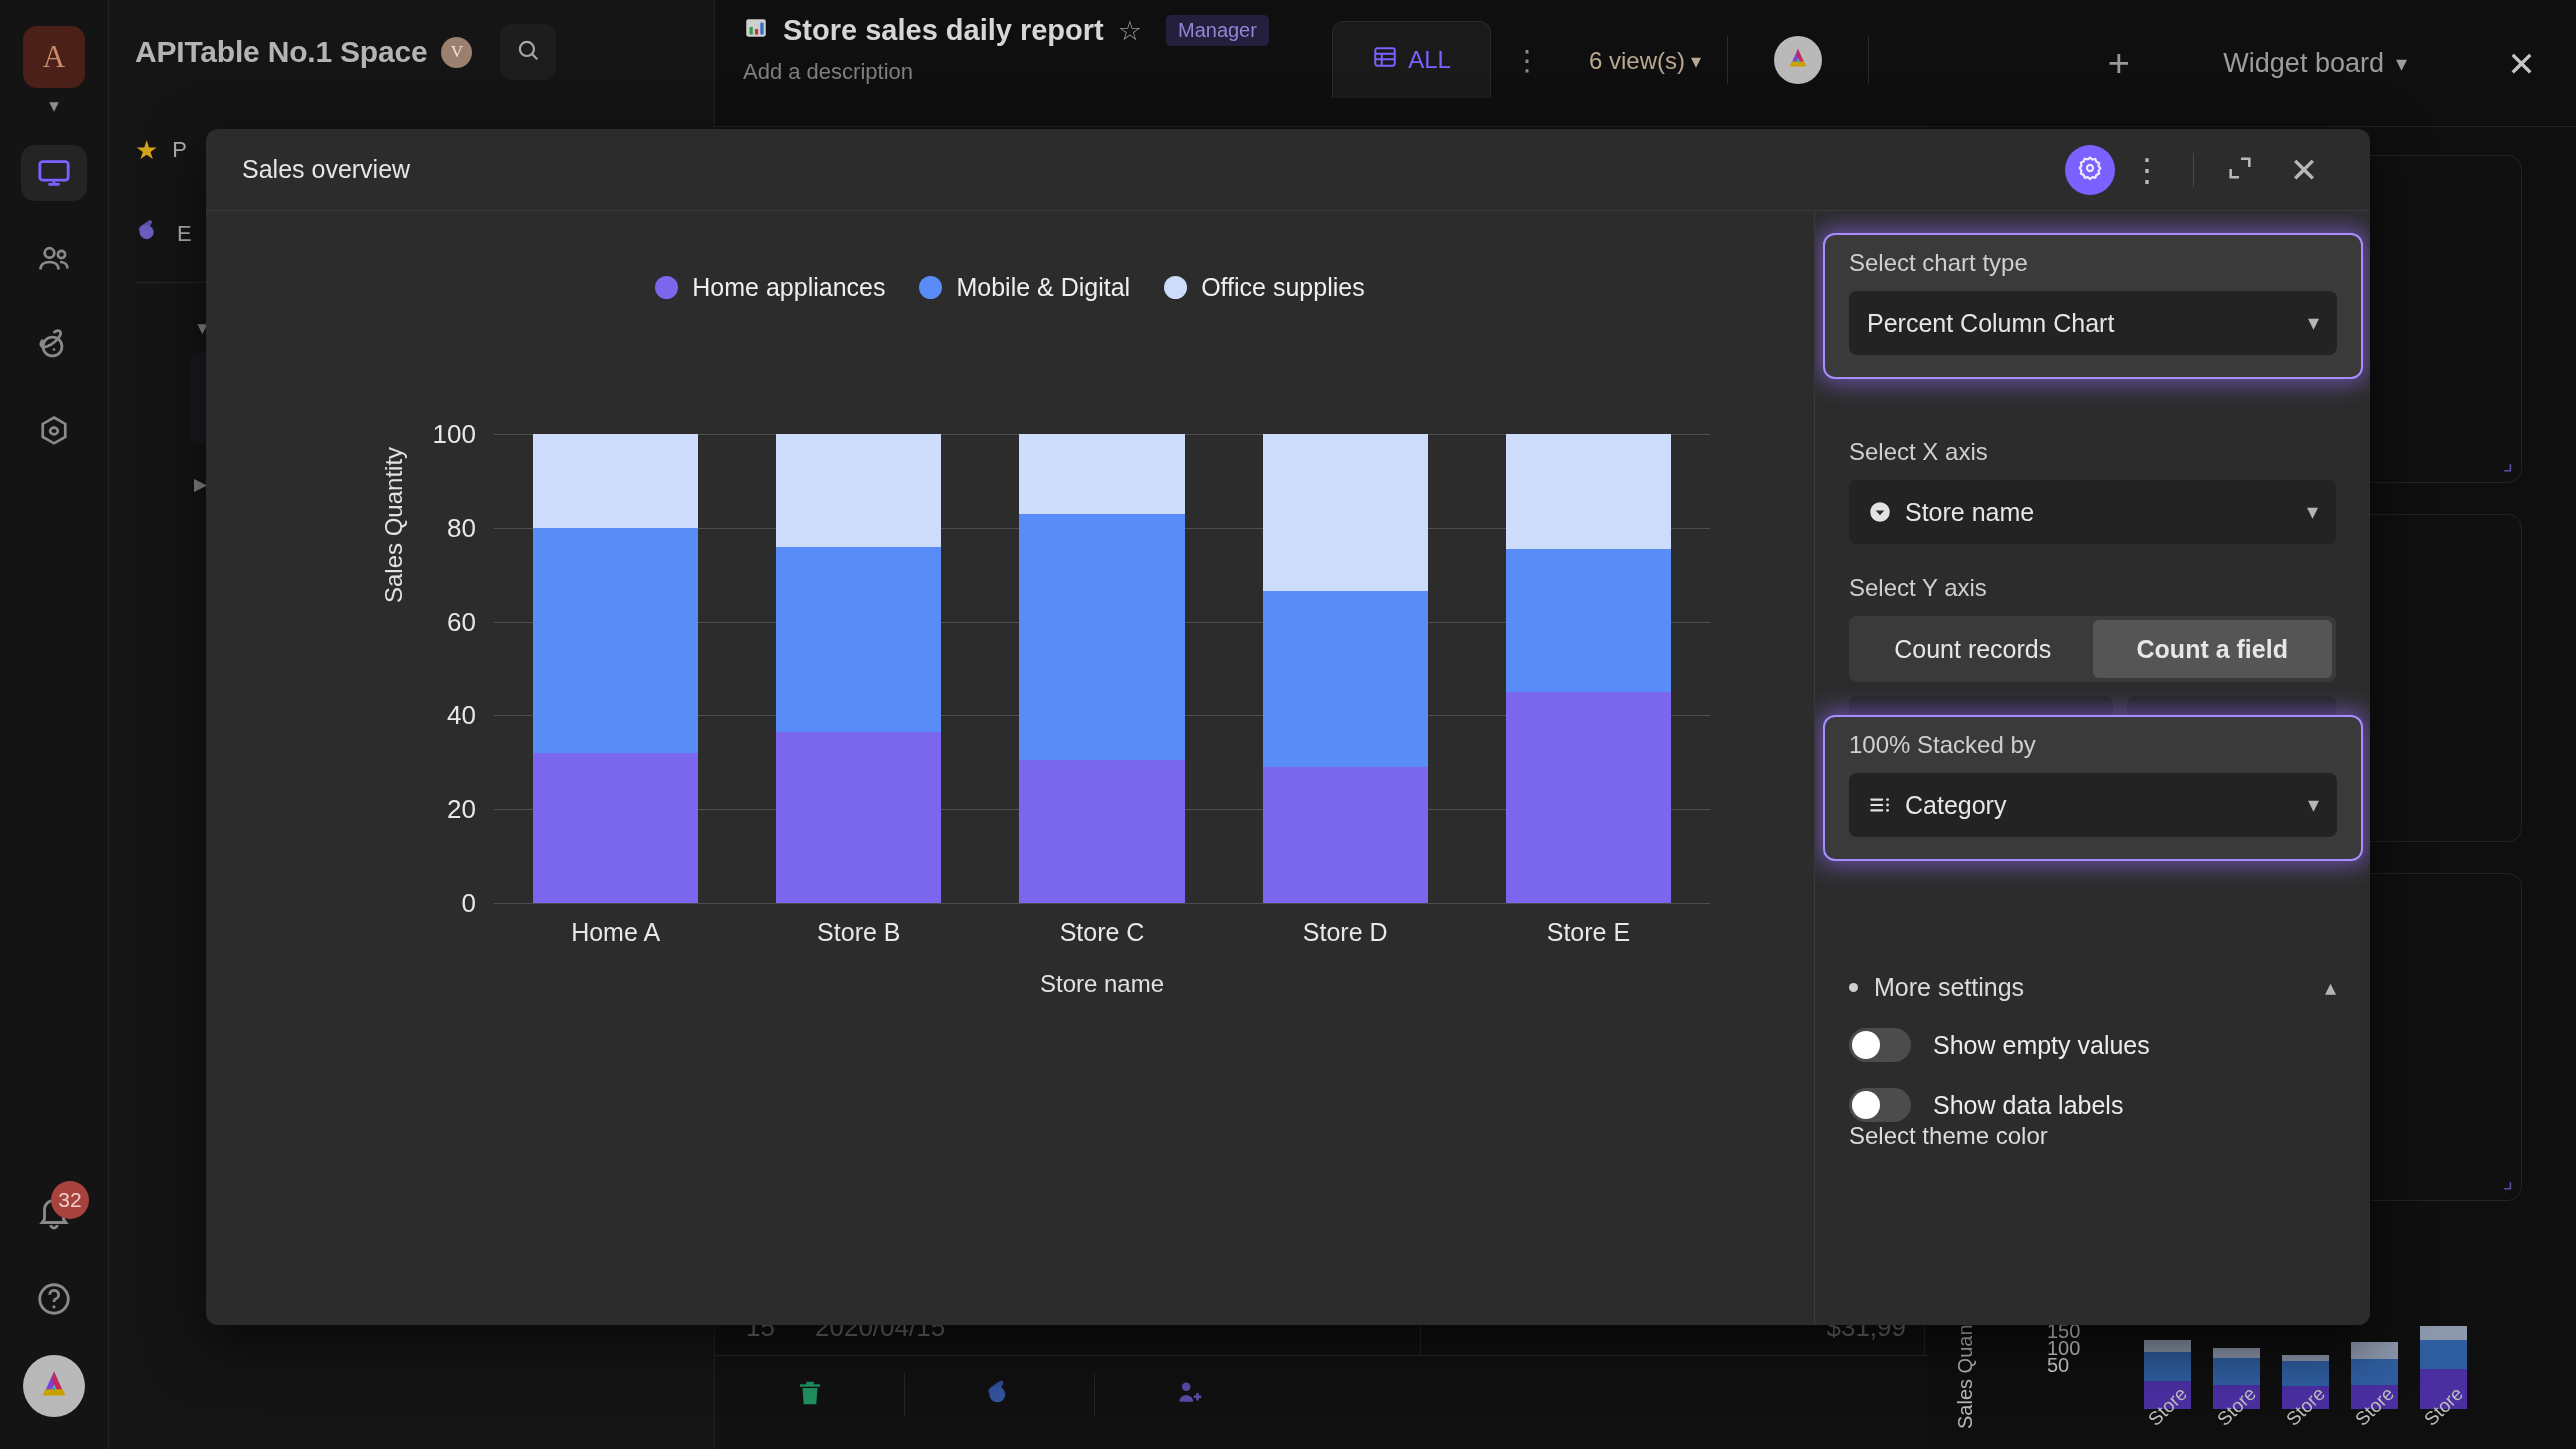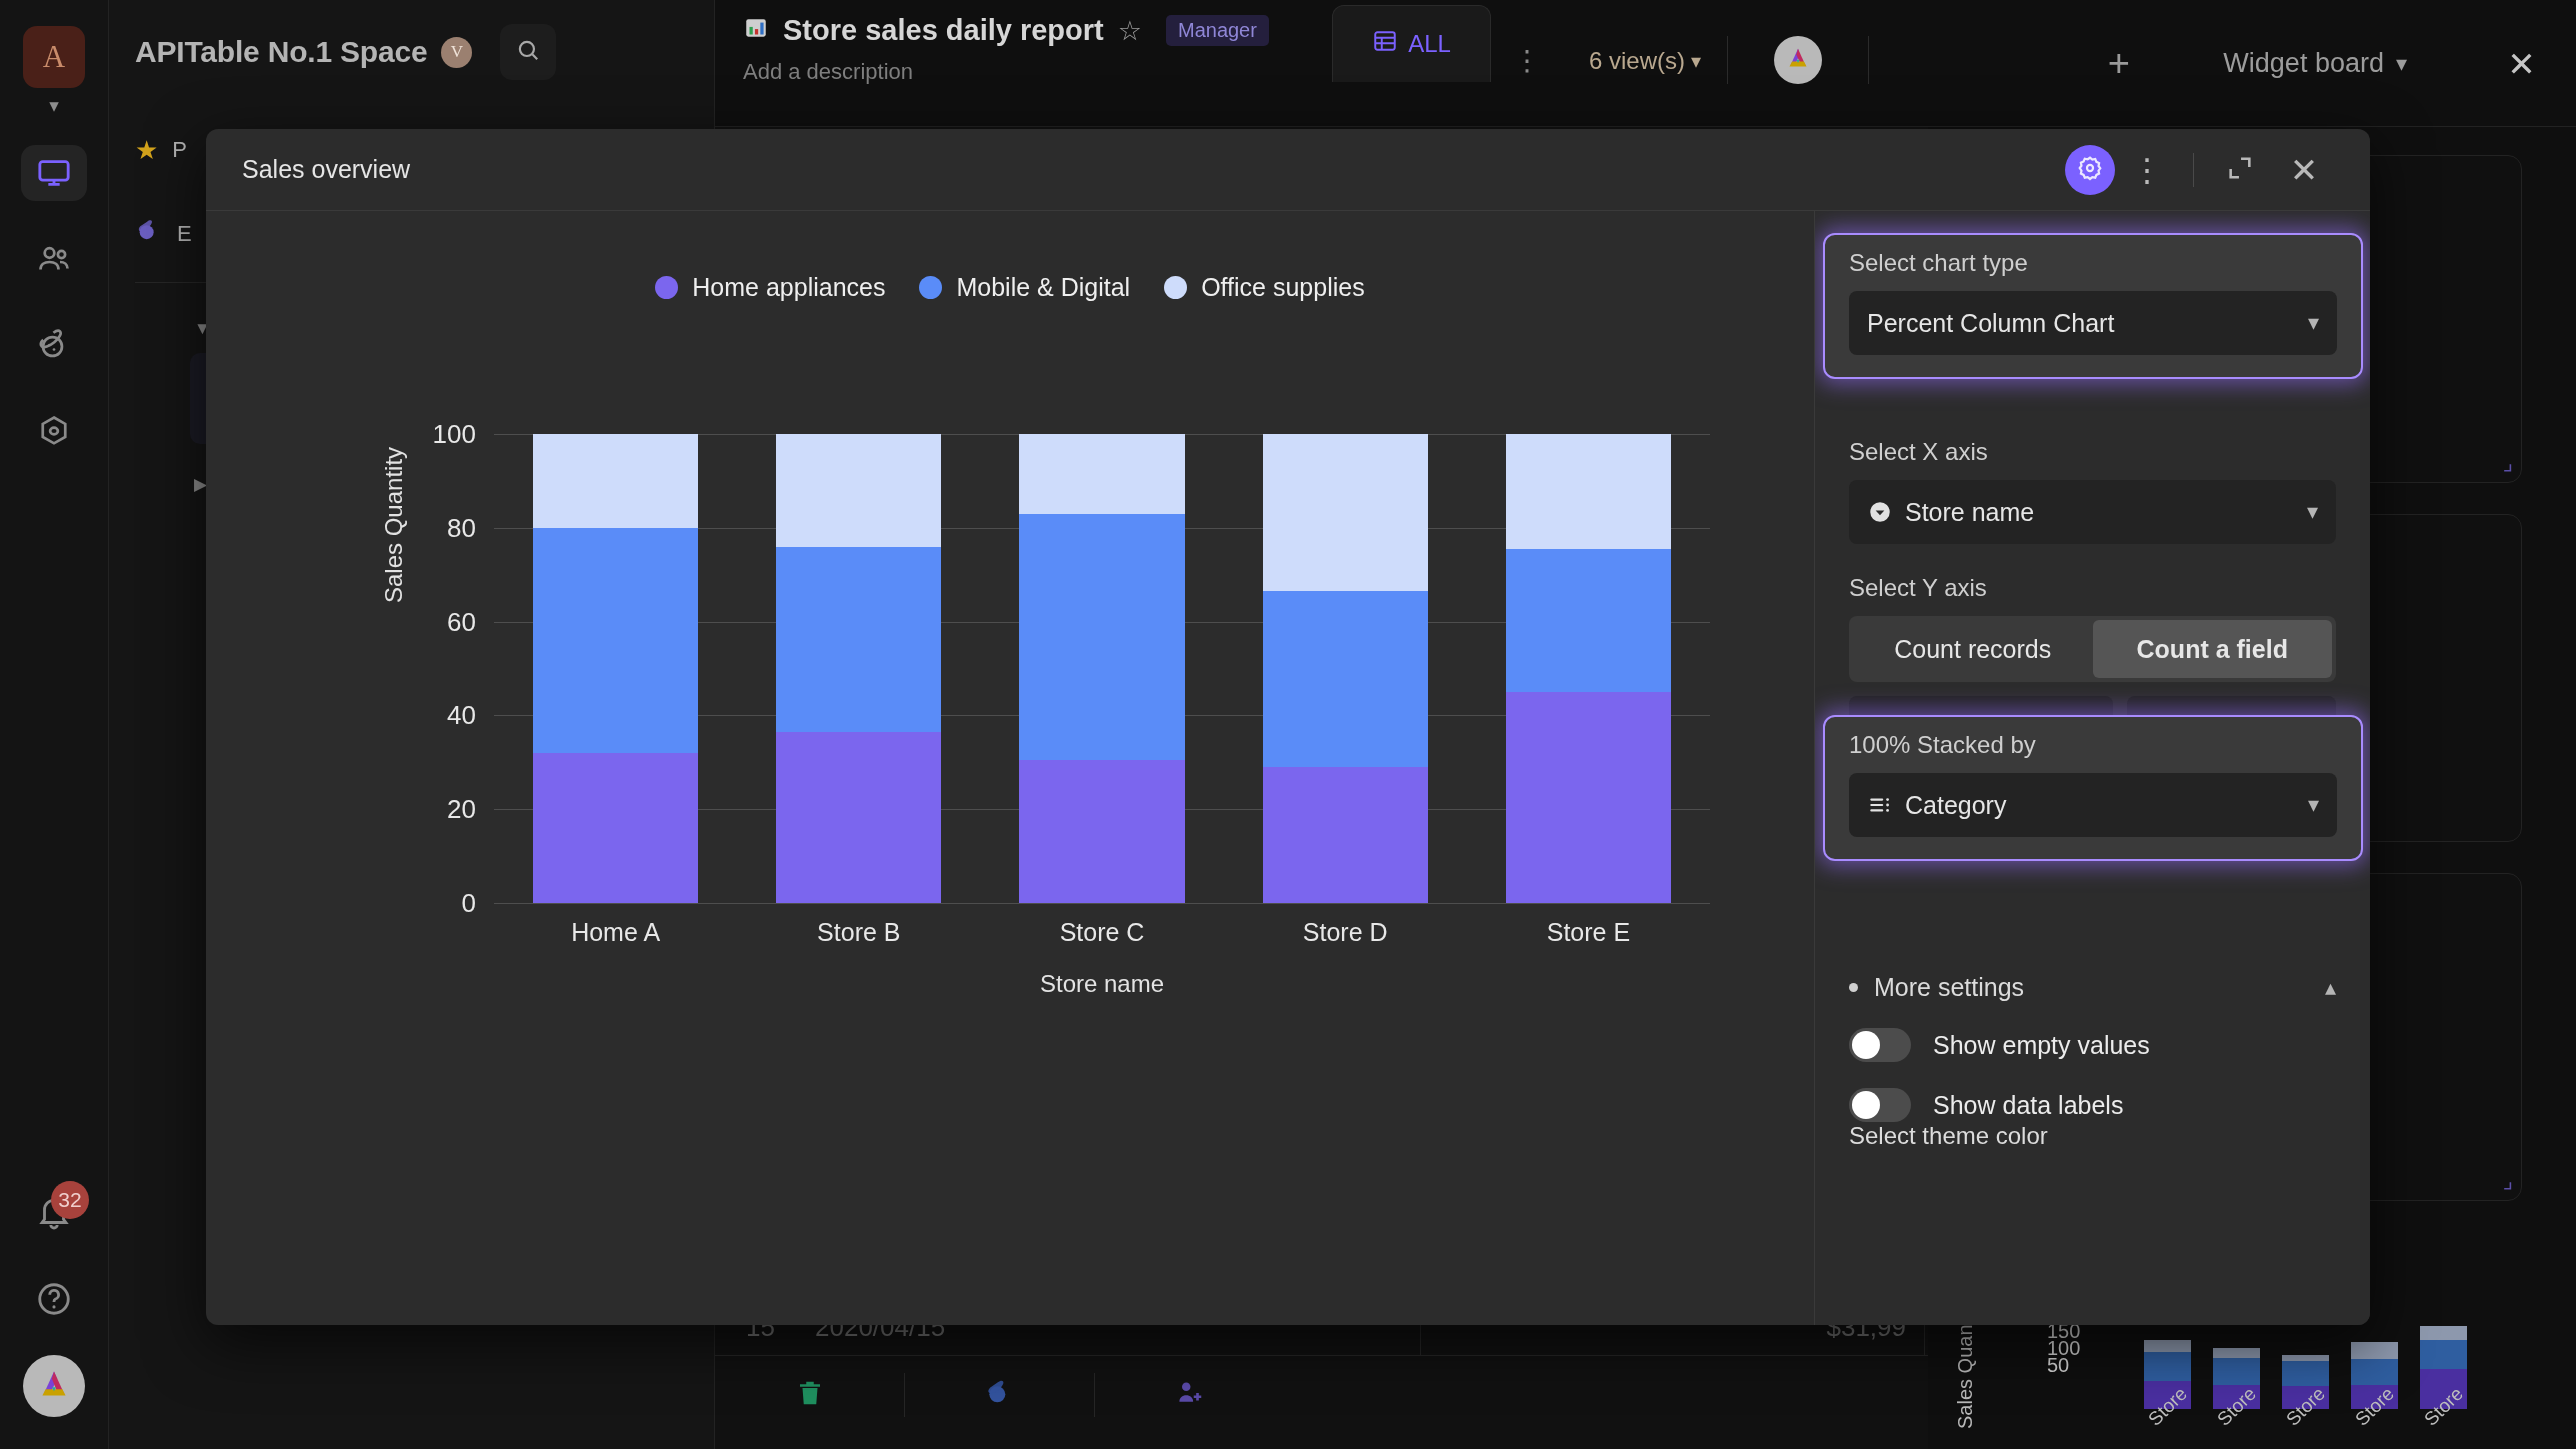--- a/index.html
+++ b/index.html
@@ -83,21 +83,21 @@
   .doc-title-row { display: flex; align-items: center; gap: 14px; }
   .doc-emoji { font-size: 27px; line-height: 1; }
   .doc-title { font-size: 29px; font-weight: bold; color: #d6d6d6; }
   .star { color: #9a9a9a; font-size: 27px; }
   .role-chip {
     margin-left: 10px; background: #241f3d; color: #8f86d6;
     font-size: 20px; padding: 4px 12px; border-radius: 5px;
   }
   .doc-desc { margin-top: 12px; color: #7e7e7e; font-size: 22px; }
   .tab-all {
-    margin-top: 5px; height: 77px; width: 159px;
+    margin-top: 21px; height: 77px; width: 159px;
     background: #1a1a1a; border: 1px solid #2a2a2a; border-bottom: none;
     border-radius: 12px 12px 0 0;
     display: flex; align-items: center; justify-content: center; gap: 10px;
     color: #7b61ff; font-size: 24px;
   }
   .tab-kebab { margin-top: 22px; height: 77px; display:flex; align-items:center; padding: 0 22px; color:#8a8a8a; }
   .views-sel { margin-top: 22px; height: 77px; display: flex; align-items: center; gap: 6px; padding: 0 26px; color: #b9a88f; font-size: 24px; }
   .vdiv { width: 1px; height: 48px; background: #2b2b2b; margin-top: 36px; }
   .app-avatar {
     margin-top: 36px; margin-left: 46px; width: 48px; height: 48px; border-radius: 50%;

